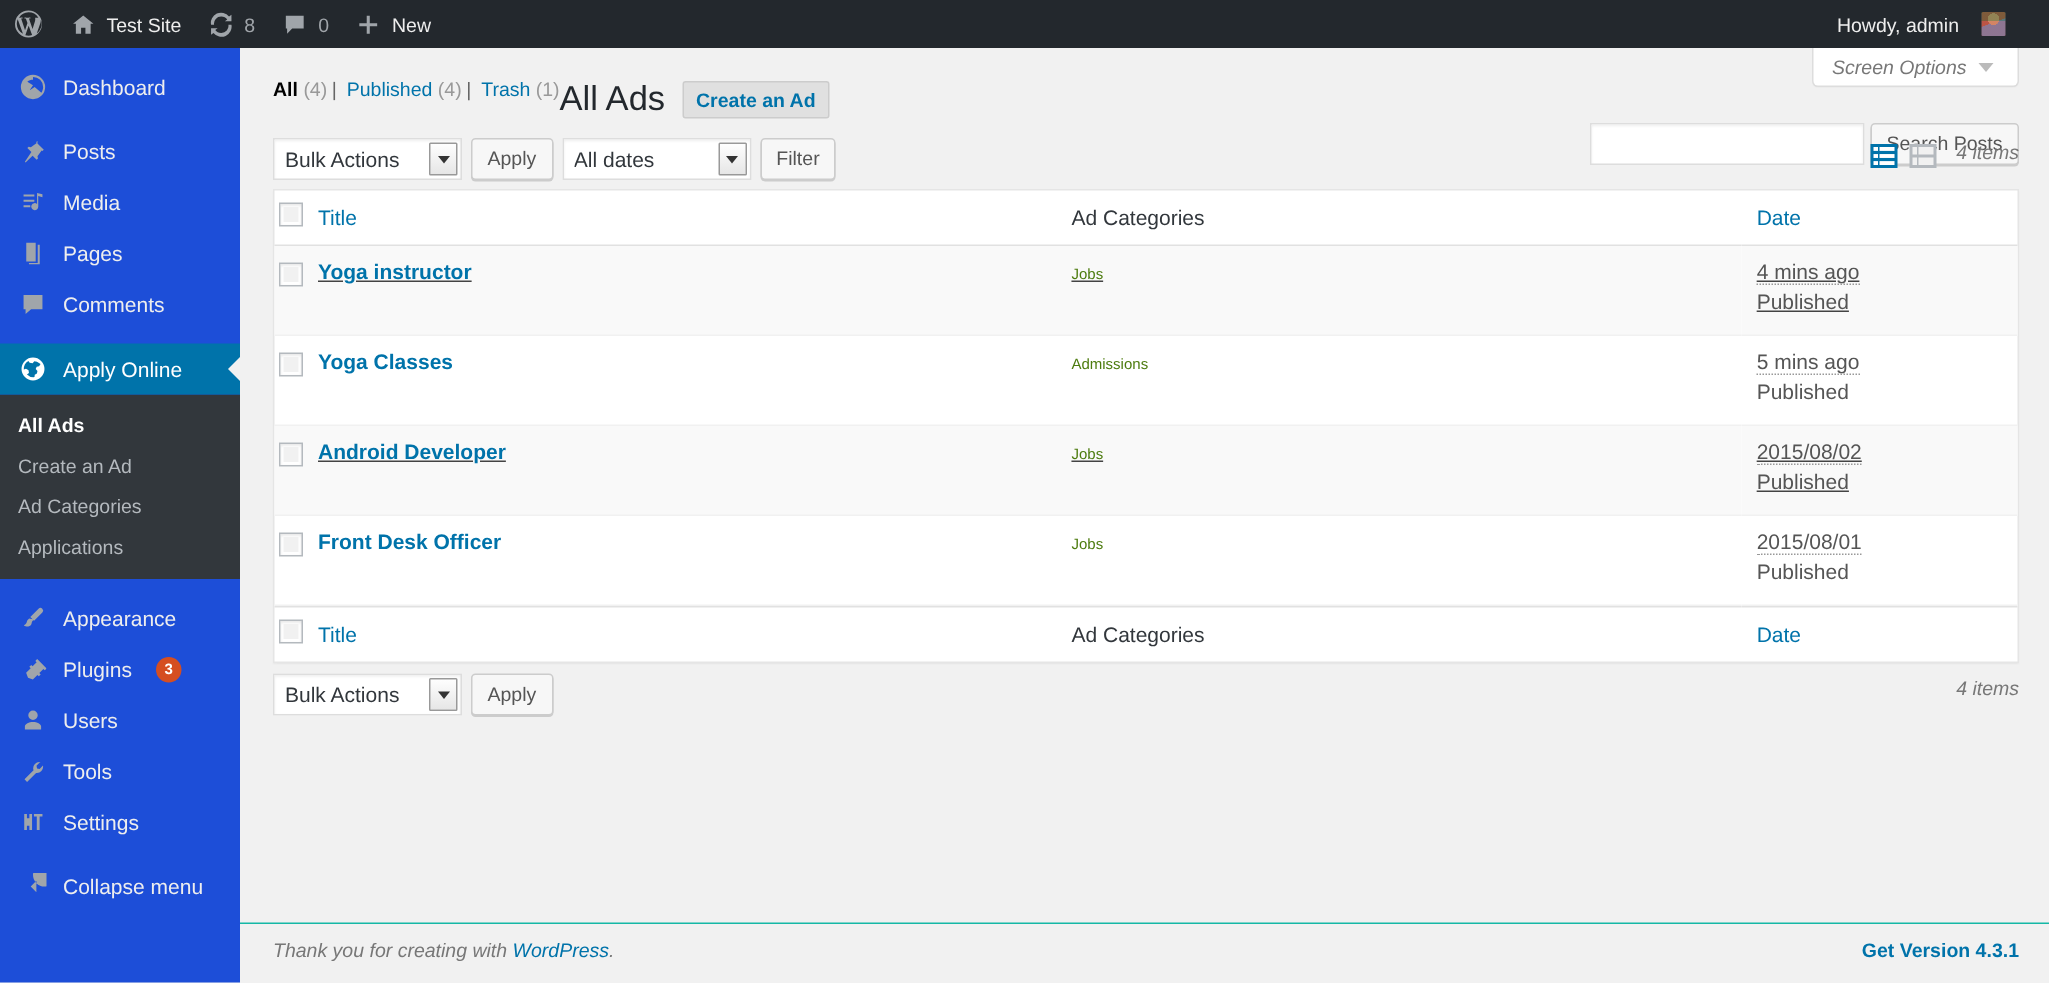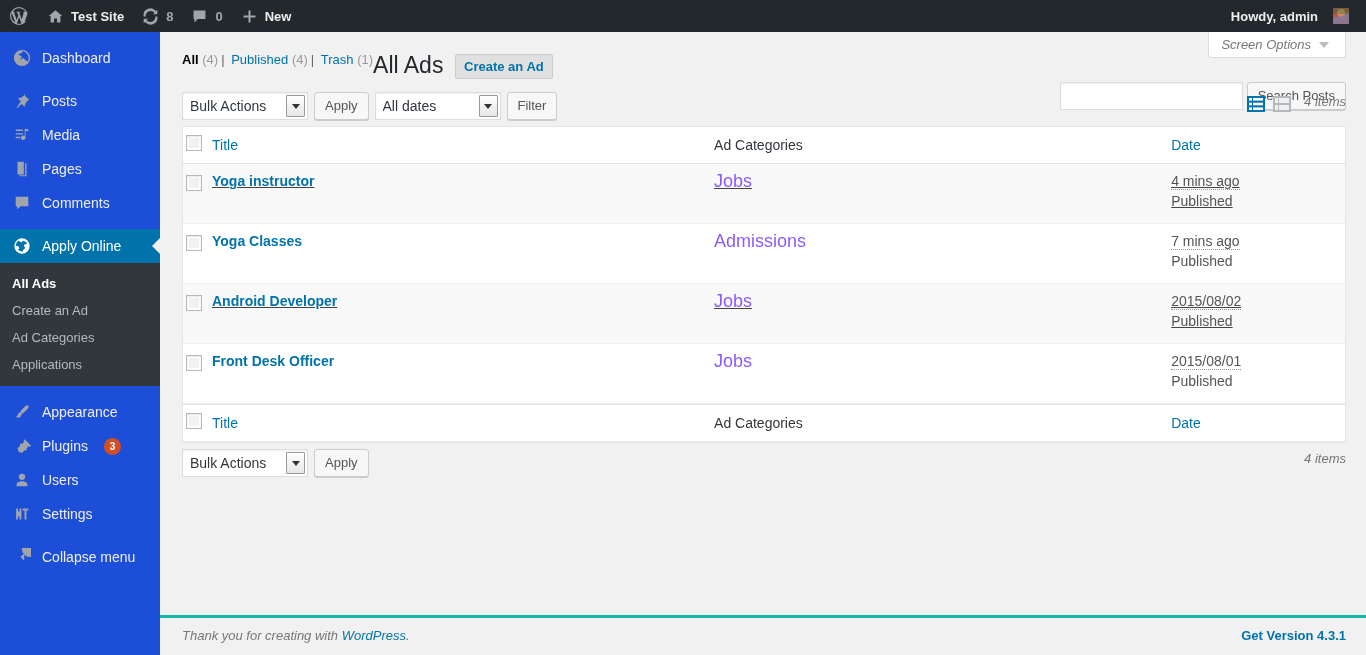--- a/index.html
+++ b/index.html
@@ -15,28 +15,27 @@
 
   
   #adminbar {
     position: absolute; top: 0; left: 0;
     width: 1366px; height: 32px;
     background: #23282d;
     color: #eee;
     display: flex; align-items: center;
     font-size: 13px;
     z-index: 50;
-    font-weight: bold;
   }
   .ab-item {
     display: flex; align-items: center; gap: 7px;
     height: 32px; padding: 0 9px;
     color: #eee; cursor: pointer; white-space: nowrap;
   }
-  .ab-right { margin-left: auto; display: flex; align-items: flex-start; padding-right: 8px; }
+  .ab-right { margin-left: auto; display: flex; align-items: flex-start; padding-right: 20px; }
   .ab-icon { display: inline-block; line-height: 0; }
   .ab-count { color: #a0a5aa; }
   .avatar {
     width: 16px; height: 16px; margin-left: 8px;
     border-radius: 1px;
     background:
       radial-gradient(circle at 50% 30%, #d9a679 0 28%, transparent 29%),
       linear-gradient(160deg, #b55c4a 0 45%, #6f8fbf 46% 100%),
       #7a8fa6;
     background-size: 100% 100%;
@@ -232,21 +231,21 @@
     font-size: 14px; line-height: 1.4em;
     border-bottom: 1px solid #f1f1f1;
   }
   table.wp-list-table tbody tr.alternate { background: #f9f9f9; text-decoration: underline; }
   table.wp-list-table tbody tr { height: 60px; }
   td.col-title { padding-left: 10px; }
   .row-title {
     font-size: 14px; font-weight: 700; color: #0073aa;
     text-decoration: none; cursor: pointer;
   }
-  .cat-link { color: #8b5cf6; text-decoration: none; font-size: 18px; cursor: pointer; }
+  .cat-link { color: #4d7c0f; text-decoration: none; font-size: 10px; cursor: pointer; }
   td.col-date { color: #555; font-size: 13px; line-height: 19px; }
   td.col-date .dateabbr {
     border-bottom: 1px dotted #999; color: #555;
   }
 
   input[type=checkbox].cb {
     -webkit-appearance: none; appearance: none;
     width: 16px; height: 16px; margin: 0;
     background: #fff;
     border: 1px solid #b4b9be;
@@ -256,21 +255,21 @@
   }
   input[type=checkbox].cb::after{
     content:""; position:absolute; inset:2px;
     background:#f1f1f1;
   }
 
   
   #wpfooter {
     position: absolute; left: 160px; bottom: 0;
     width: 1206px; padding: 10px 20px 0 22px;
-    border-top: 3px solid #14b8a6;
+    border-top: 1px solid #14b8a6;
     color: #777; font-size: 13px; font-style: italic;
     height: 40px;
   }
   #wpfooter .left { float: left; }
   #wpfooter .right { float: right; font-style: normal; }
   #wpfooter a { color: #0073aa; text-decoration: none; cursor: pointer; }
   #wpfooter .right a { font-weight: 700; }
   .clear { clear: both; }
 </style>
 </head>
@@ -421,20 +420,28 @@
 
   <div class="menu-top">
     <span class="menu-icon">
       <svg width="18" height="18" viewBox="0 0 20 20" fill="currentColor">
         <path d="M10 10a3.5 3.5 0 100-7 3.5 3.5 0 000 7zm0 1.4c-3 0-6 1.5-6 3.3V17h12v-2.3c0-1.8-3-3.3-6-3.3z"></path>
       </svg>
     </span>
     <span class="mlabel">Users</span>
   </div>
 
+  <div class="menu-top">
+    <span class="menu-icon">
+      <svg width="18" height="18" viewBox="0 0 20 20" fill="currentColor">
+        <path d="M16 3.6a4.6 4.6 0 00-5.6 5.9l-6.7 6.7 1.9 1.9 6.7-6.7A4.6 4.6 0 0017.4 6l-2.5 2.5-1.9-.4-.4-1.9L15.1 3.6z"></path>
+      </svg>
+    </span>
+    <span class="mlabel">Tools</span>
+  </div>
 
   <div class="menu-top">
     <span class="menu-icon">
       <svg width="18" height="18" viewBox="0 0 20 20" fill="currentColor">
         <path d="M3.5 4h2v3.2h1.8V4h2v12h-2v-3.2H5.5V16h-2V4zm7.2 0h6.3v2h-2.1v10h-2.1V6h-2.1V4z"></path>
       </svg>
     </span>
     <span class="mlabel">Settings</span>
   </div>
 
@@ -568,21 +575,21 @@
           <td class="col-cb">
             <input type="checkbox" class="cb" style="">
           </td>
           <td class="col-title">
             <a class="row-title">Yoga Classes</a>
           </td>
           <td class="col-cat">
             <a class="cat-link">Admissions</a>
           </td>
           <td class="col-date">
-            <span class="dateabbr">7 mins ago</span><br>
+            <span class="dateabbr">5 mins ago</span><br>
             <span>Published</span>
           </td>
         </tr>
 
         <tr class="alternate">
           <td class="col-cb">
             <input type="checkbox" class="cb" style="">
           </td>
           <td class="col-title">
             <a class="row-title">Android Developer</a>

